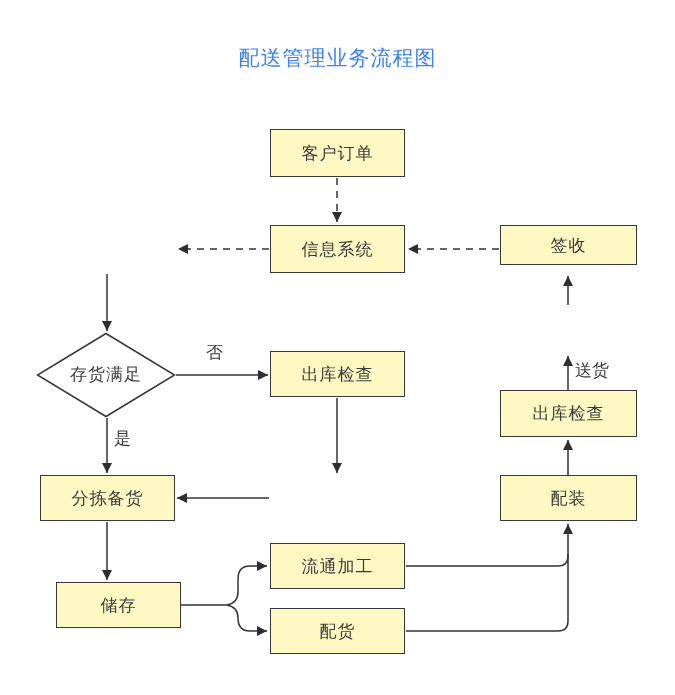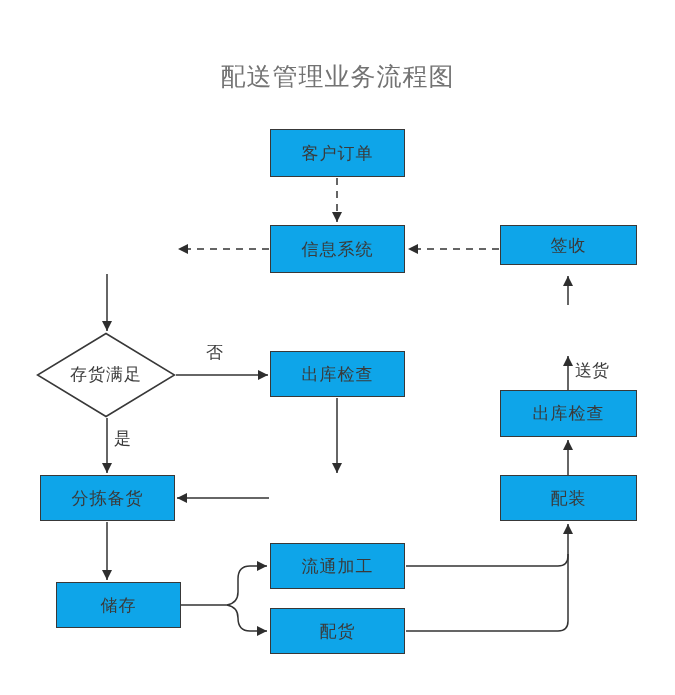--- a/index.html
+++ b/index.html
@@ -13,38 +13,38 @@
     height: 695px;
     background: #ffffff;
     font-family: "Liberation Sans", "DejaVu Sans", sans-serif;
     overflow: hidden;
   }
   .title {
     position: absolute;
     left: 0;
     right: 0;
     top: 44px;
-    margin: 16px;
+    margin: 0;
     text-align: center;
     font-family: "Liberation Serif", "DejaVu Serif", serif;
     font-weight: 400;
-    font-size: 25px;
+    font-size: 21px;
     letter-spacing: 1px;
-    color: #737373;
+    color: #3b82f6;
   }
   .edges {
     position: absolute;
     left: 0;
     top: 0;
   }
   .node {
     position: absolute;
     box-sizing: border-box;
     border: 1.5px solid #383838;
-    background: #0ea5e9;
+    background: #fef9c3;
     display: flex;
     align-items: center;
     justify-content: center;
   }
   .node-label {
     font-size: 17px;
     color: #3a3a3a;
     letter-spacing: 1px;
     white-space: nowrap;
   }

